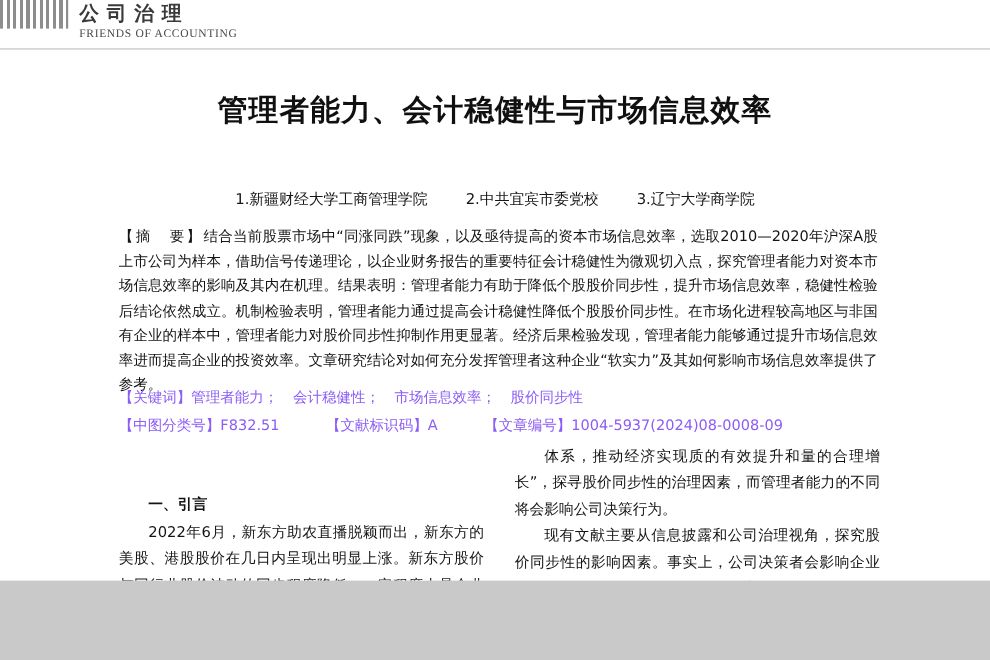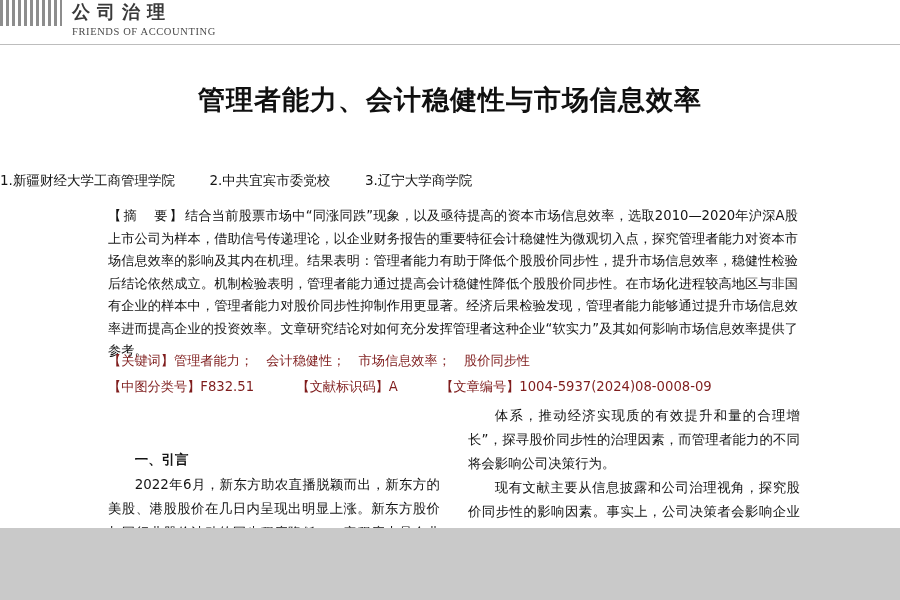--- a/index.html
+++ b/index.html
@@ -87,21 +87,21 @@
     font-size: 14px;
     color: #151515;
   }
   .authors .sep { display: inline-block; width: 34px; }
   .authors sup { font-size: 9px; }
   .affils {
     position: absolute;
     top: 172px;
     left: 0;
     width: 900px;
-    text-align: left;
+    text-align: center;
     font-family: "DejaVu Sans", sans-serif;
     font-size: 13.5px;
     color: #151515;
   }
   .affils .sep { display: inline-block; width: 26px; }
 
   
   .abstract {
     position: absolute;
     top: 205px;
@@ -115,21 +115,21 @@
     color: #141414;
   }
   .abstract .lead { letter-spacing: 2px; }
 
   .meta {
     position: absolute;
     left: 108px;
     width: 700px;
     font-family: "DejaVu Sans", sans-serif;
     font-size: 13.2px;
-    color: #7f1d1d;
+    color: #8b5cf6;
   }
   .meta-keywords { top: 352px; }
   .meta-codes { top: 378px; }
   .meta .gap-l { display: inline-block; width: 34px; }
 
   
   .col {
     position: absolute;
     top: 404px;
     width: 332px;

